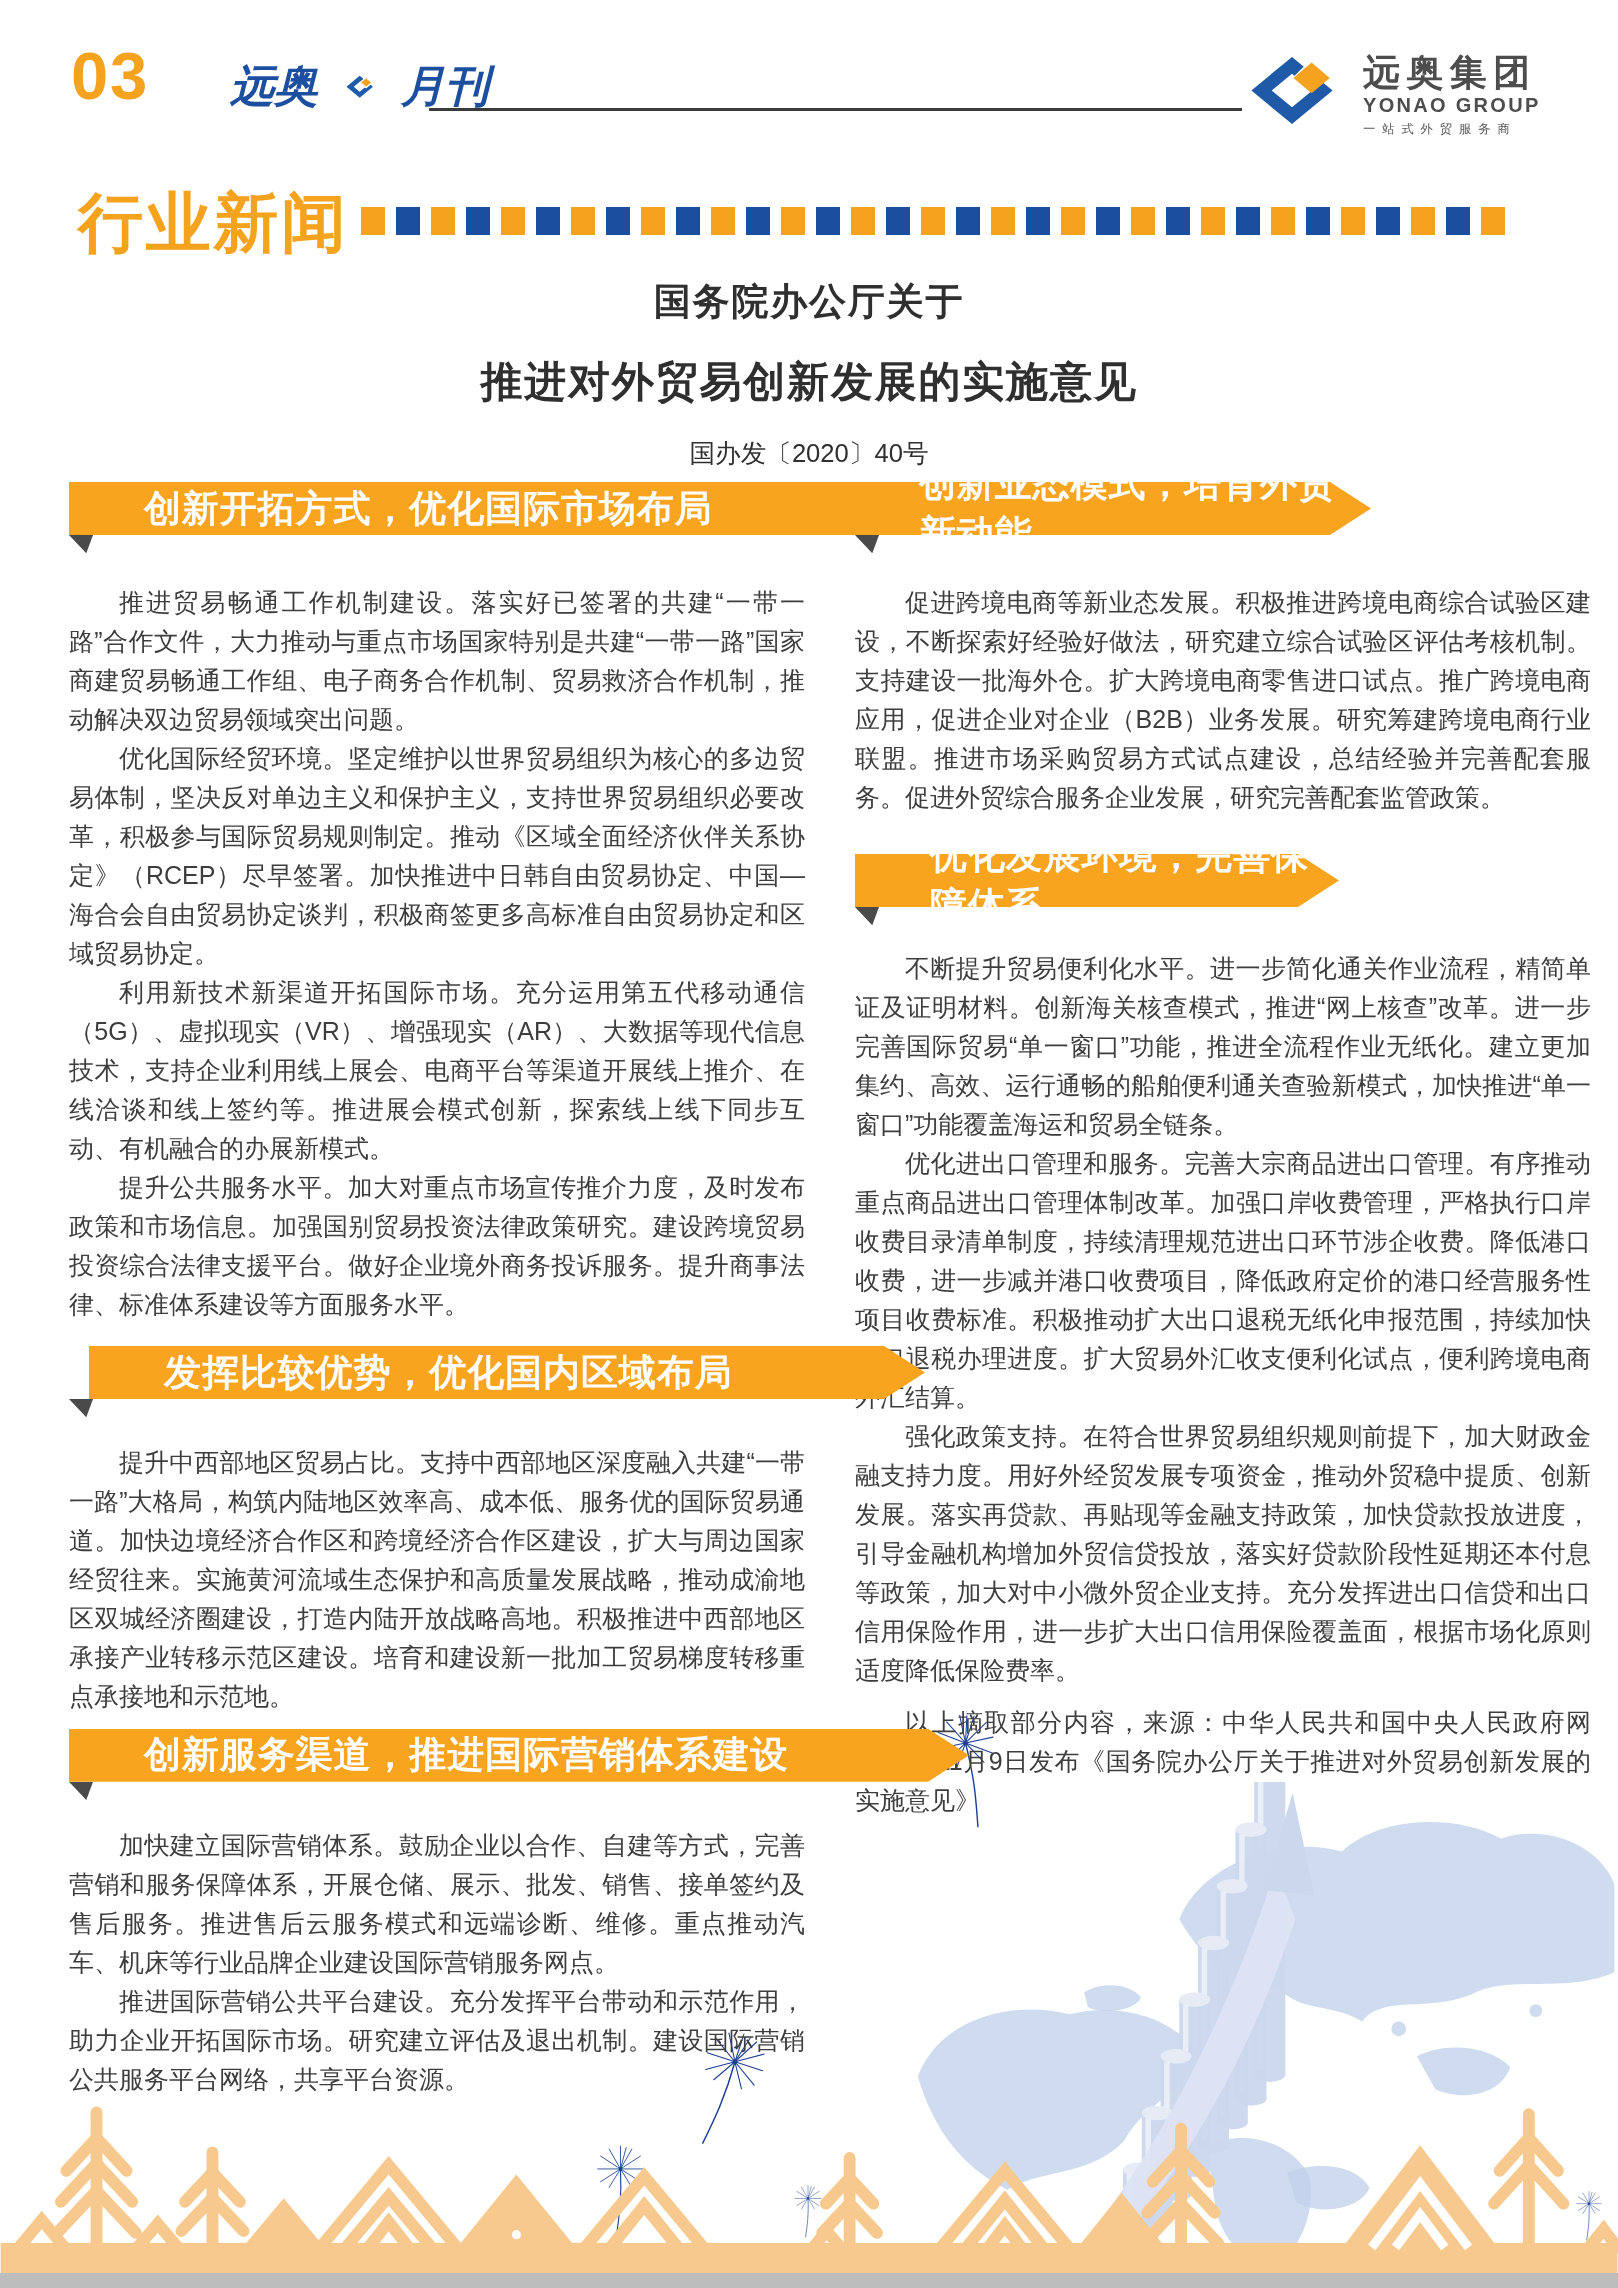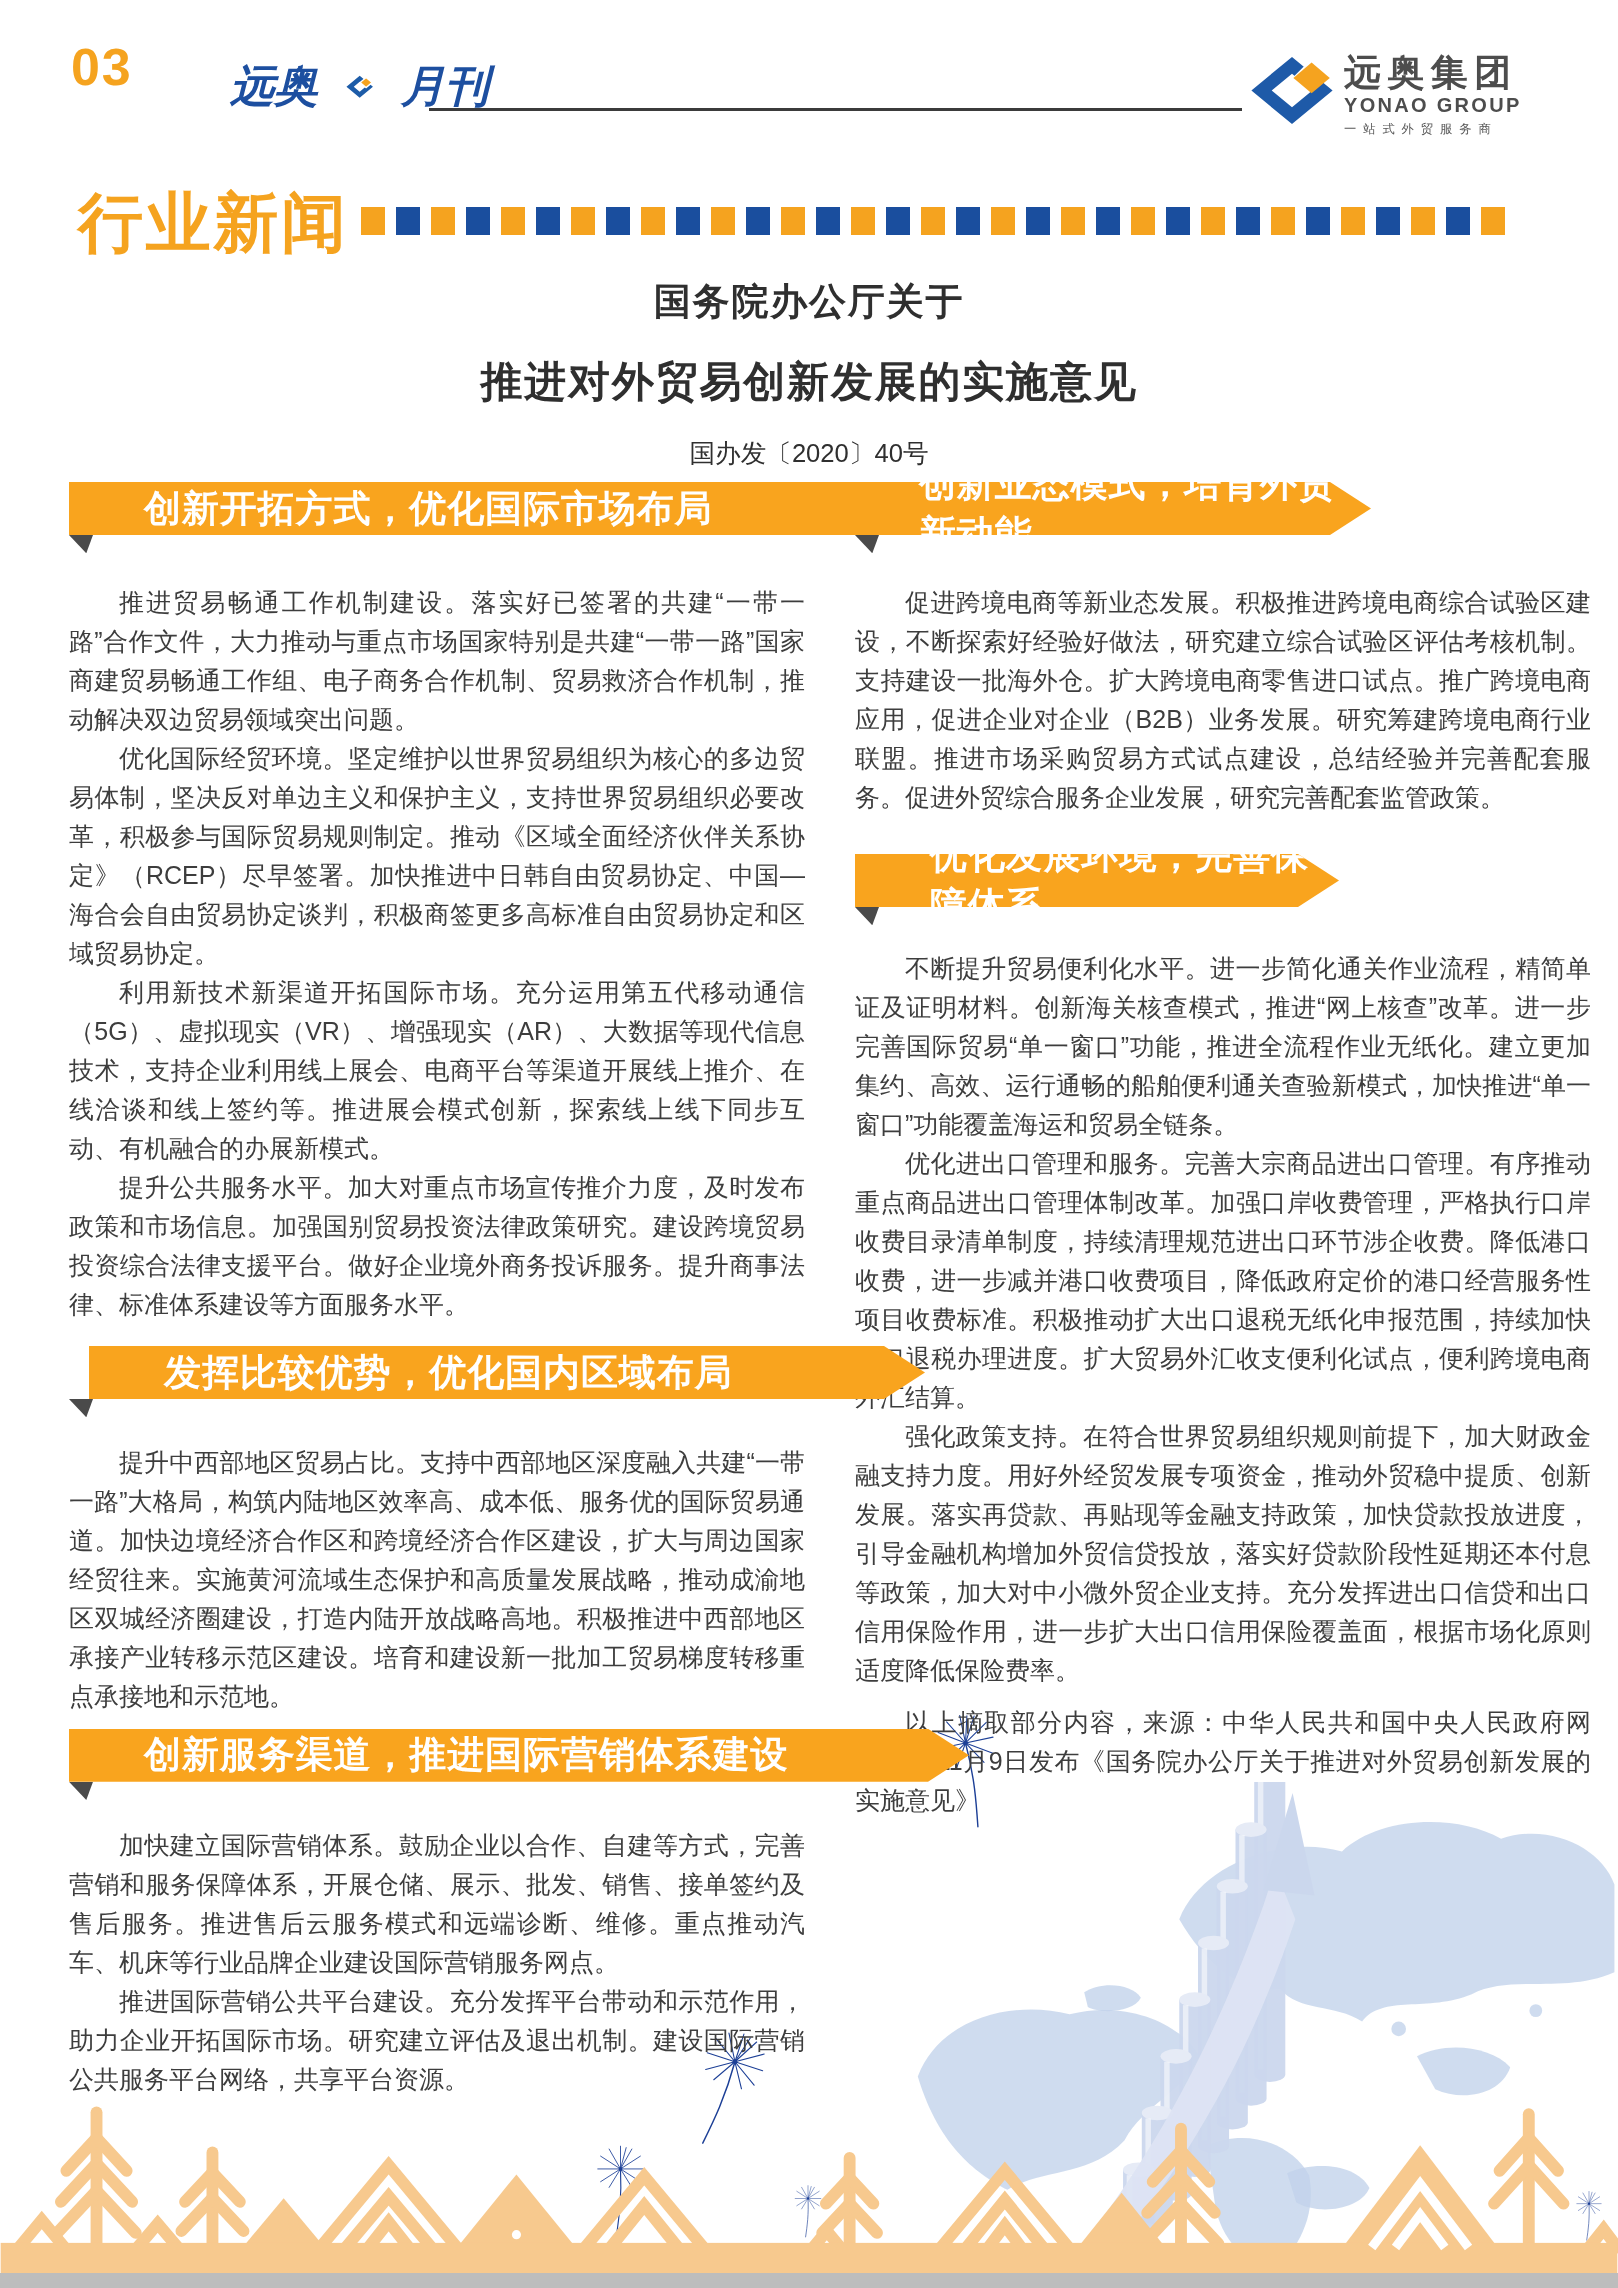--- a/index.html
+++ b/index.html
@@ -8,26 +8,26 @@
     --cyl:#CBD7ED; --cyl-top:#E6EBF6;
   }
   *{margin:0;padding:0;box-sizing:border-box;}
   html,body{background:#fff;}
   body{
     position:relative; width:1618px; height:2289px; overflow:hidden;
     font-family:"Liberation Sans",sans-serif; color:var(--text);
     outline:0.9px solid #D9D9D9;
   }
   
-  .page-number{position:absolute;left:71px;top:37px;font-size:52px;font-weight:800;color:var(--orange);letter-spacing:1.8px;}
+  .page-number{position:absolute;left:71px;top:37px;font-size:67px;font-weight:800;color:var(--orange);letter-spacing:1.8px;}
   .masthead{position:absolute;left:230px;top:57px;display:flex;align-items:center;gap:26px;
     font-family:"DejaVu Serif",serif;font-style:italic;font-weight:700;font-size:44px;color:#1D4FA0;}
   .masthead svg{margin:0 1.8px;}
   .head-rule{position:absolute;left:429px;top:108px;width:813px;height:2.7px;background:#3B3B3B;}
-  .logo-block{position:absolute;left:1250px;top:53px;display:flex;gap:10px;align-items:flex-start;}
+  .logo-block{position:absolute;left:1250px;top:53px;display:flex;gap:29px;align-items:flex-start;}
   .logo-text{display:flex;flex-direction:column;}
   .logo-cn{font-size:37px;font-weight:800;color:#4D4D4D;letter-spacing:6.4px;line-height:40px;}
   .logo-en{font-size:20px;font-weight:800;color:#4D4D4D;letter-spacing:2.3px;line-height:25.6px;}
   .logo-tag{font-size:12.3px;color:#565656;letter-spacing:6.9px;line-height:20px;}
   
   .section-title{position:absolute;left:78px;top:179px;font-size:65px;font-weight:900;color:var(--orange);letter-spacing:2.7px;text-align:right;}
   .squares{position:absolute;left:361px;top:207px;display:flex;gap:11px;}
   .squares i{display:block;width:24px;height:28px;}
   .squares i.o{background:var(--orange);} .squares i.b{background:var(--blue);}
   

